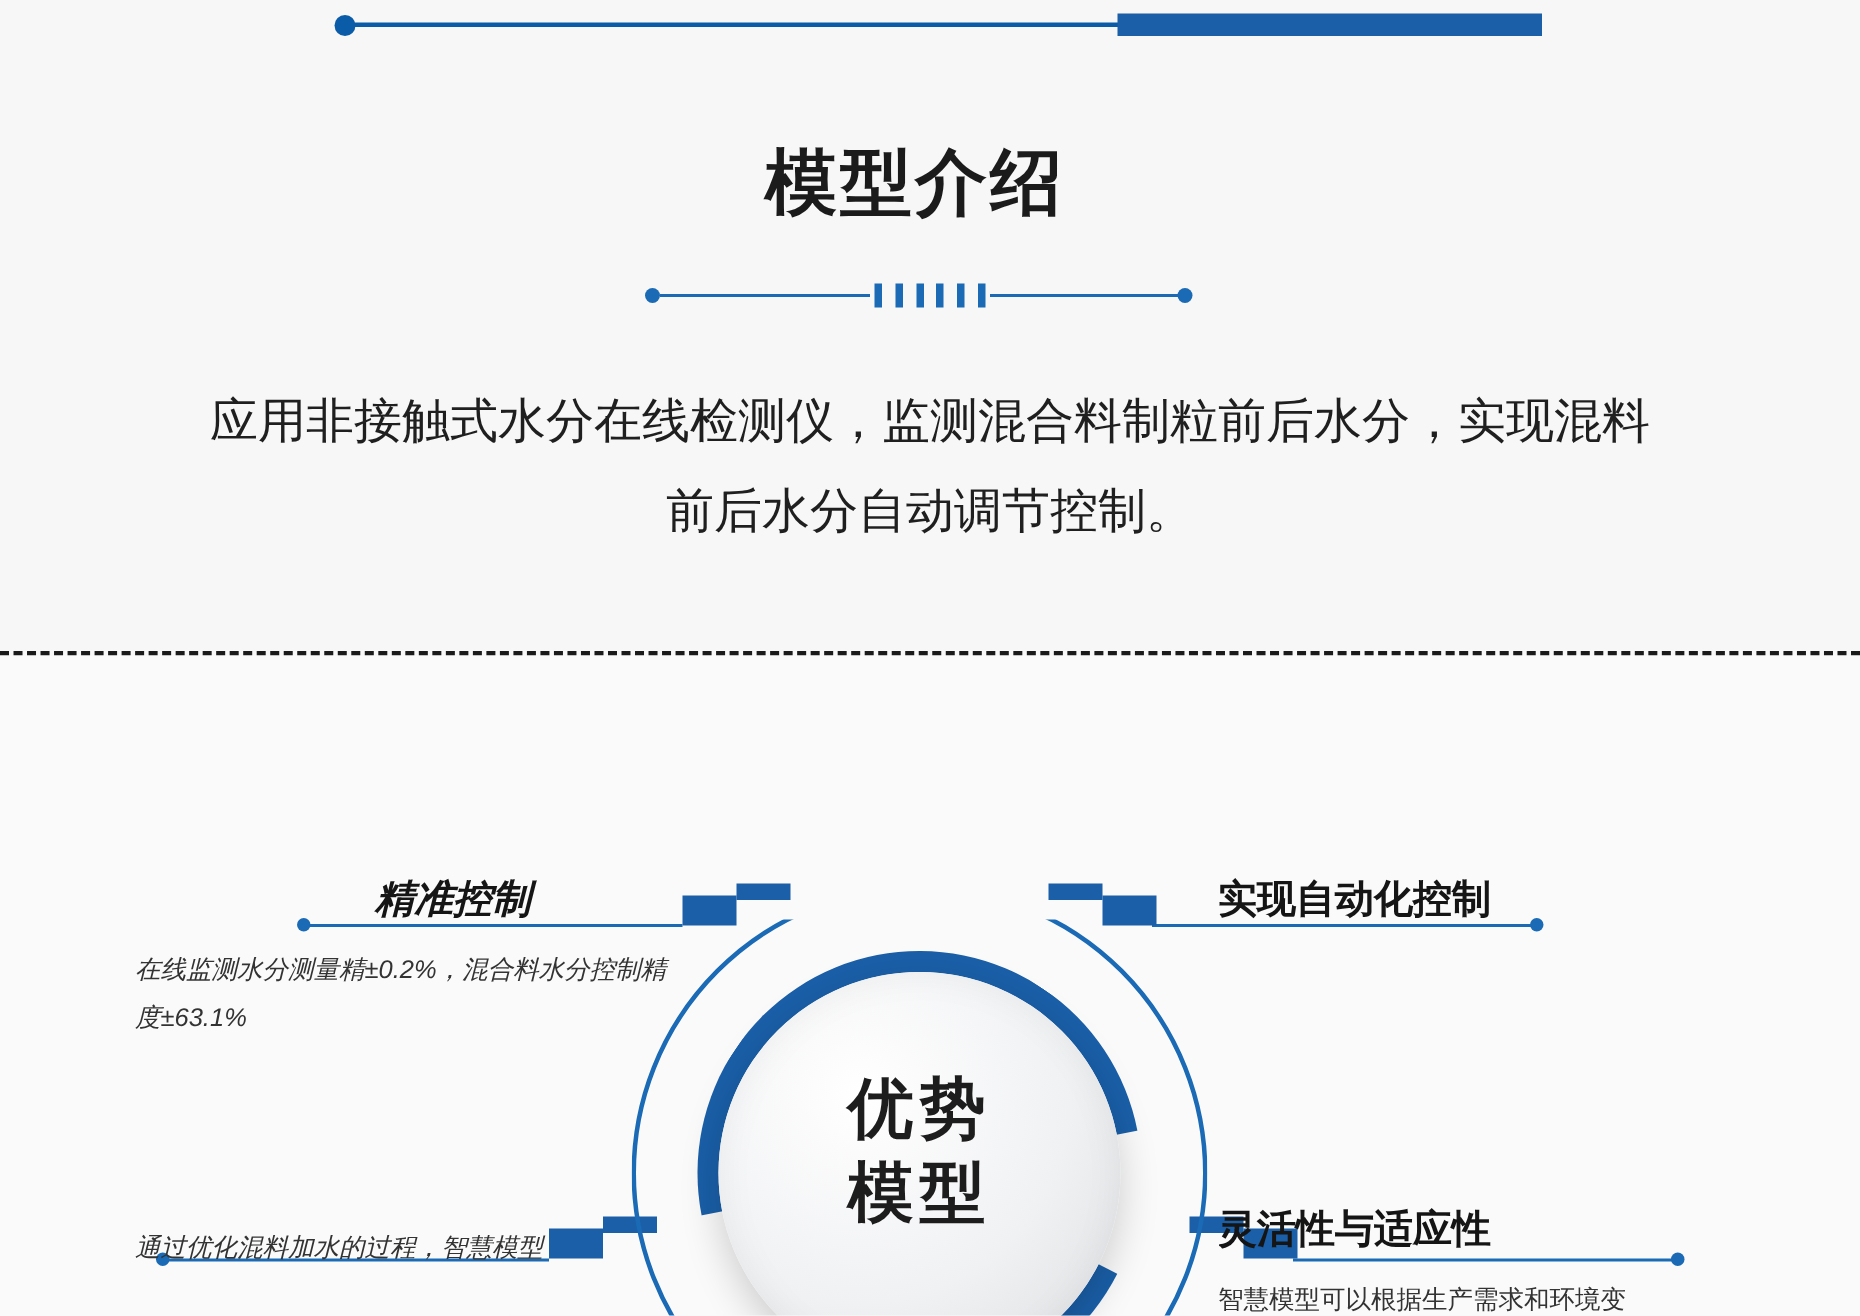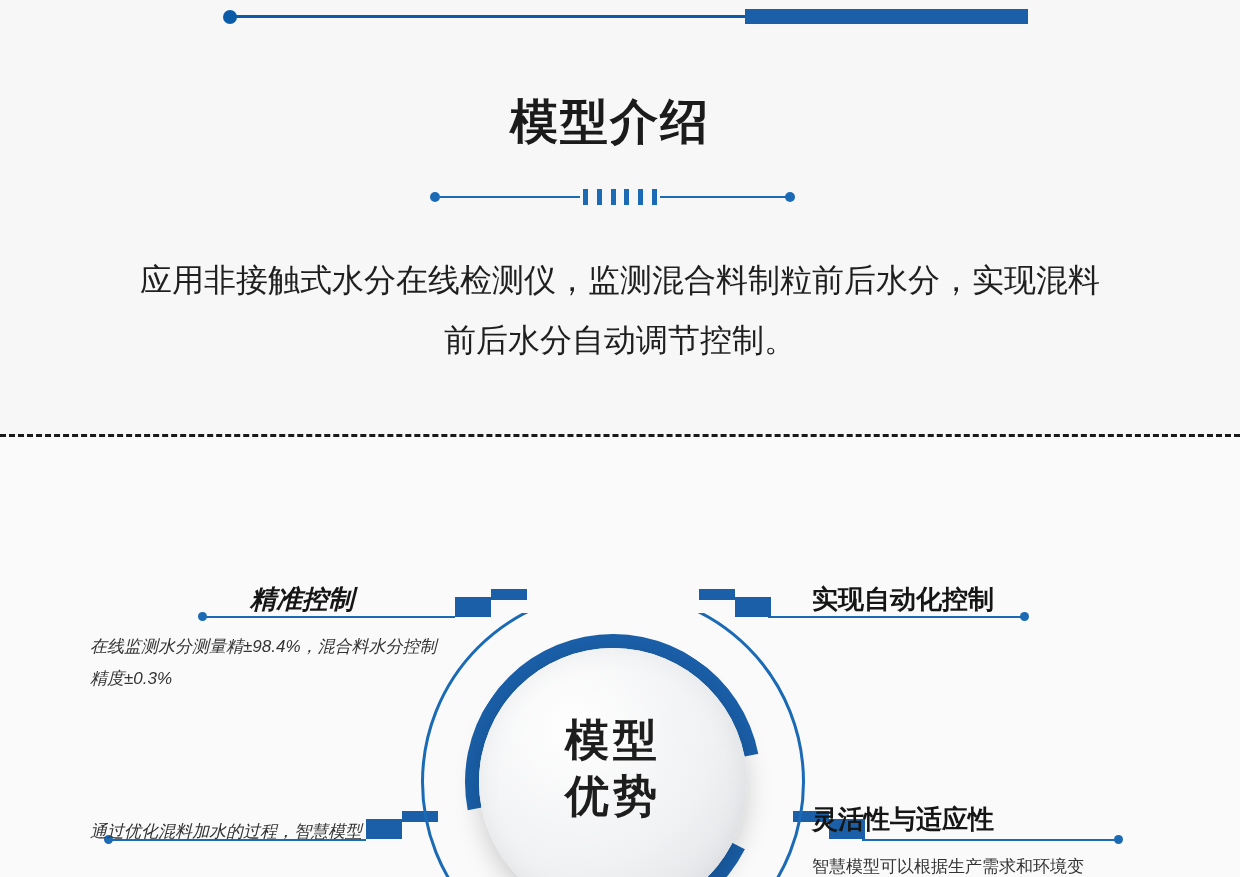--- a/index.html
+++ b/index.html
@@ -300,28 +300,28 @@
   <span class="conn" style="left:862px; top:402px; width:255px;"></span>
   <span class="conn-block" style="left:829px; top:382px; width:36px; height:20px;"></span>
   <span class="conn-block" style="left:793px; top:374px; width:36px; height:11px;"></span>
 
   <div class="ring-wrap">
     <span class="ring-outer"></span>
     <span class="ring-arc"></span>
     <span class="ring-arc2"></span>
     <span class="ring-inner-shadow"></span>
     <div class="ring-label">
+      <div>优势</div>
       <div>模型</div>
-      <div>优势</div>
     </div>
   </div>
 
   <div class="quad left q-tl">
     <h3>精准控制</h3>
-    <p>在线监测水分测量精±98.4%，混合料水分控制精度±0.3%</p>
+    <p>在线监测水分测量精±0.2%，混合料水分控制精度±63.1%</p>
   </div>
 
   <div class="quad right q-tr">
     <h3>实现自动化控制</h3>
   </div>
 
   <div class="quad left q-bl">
     <p>通过优化混料加水的过程，智慧模型</p>
   </div>
 

